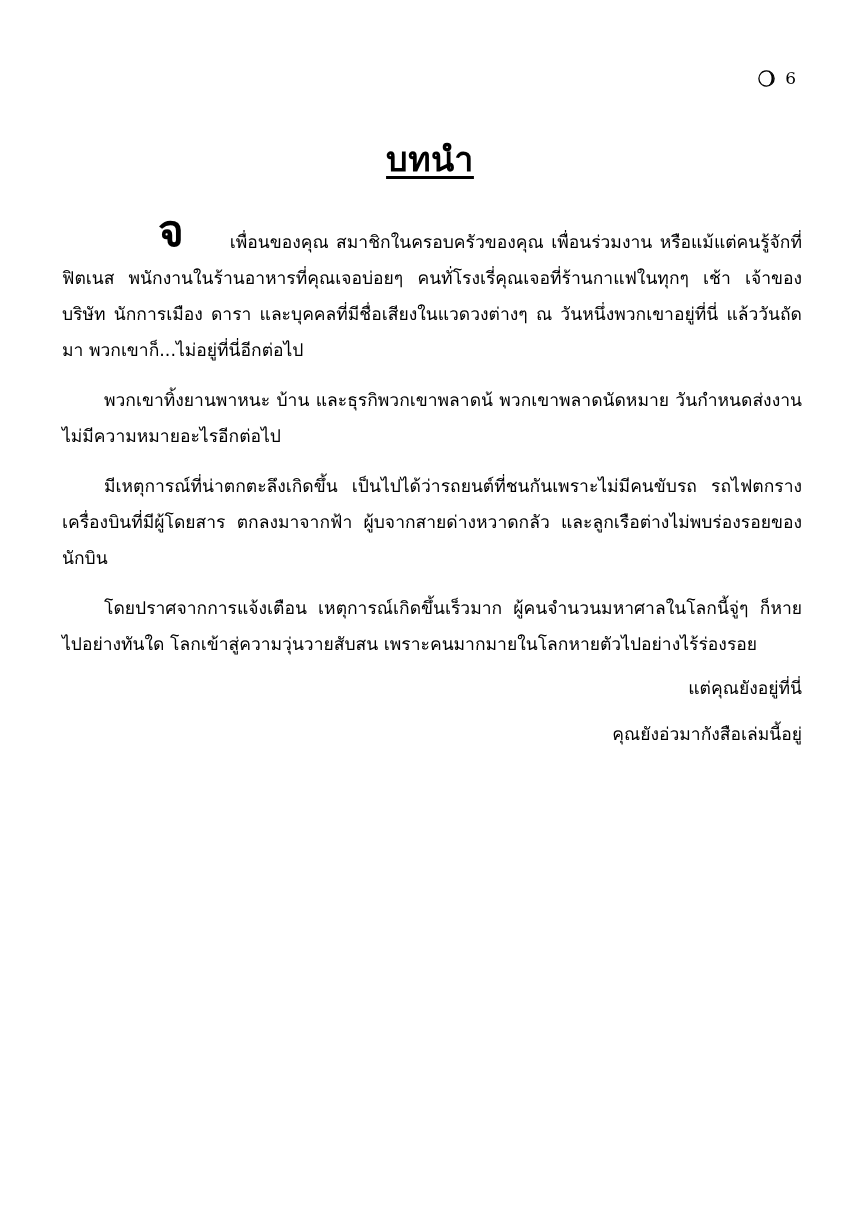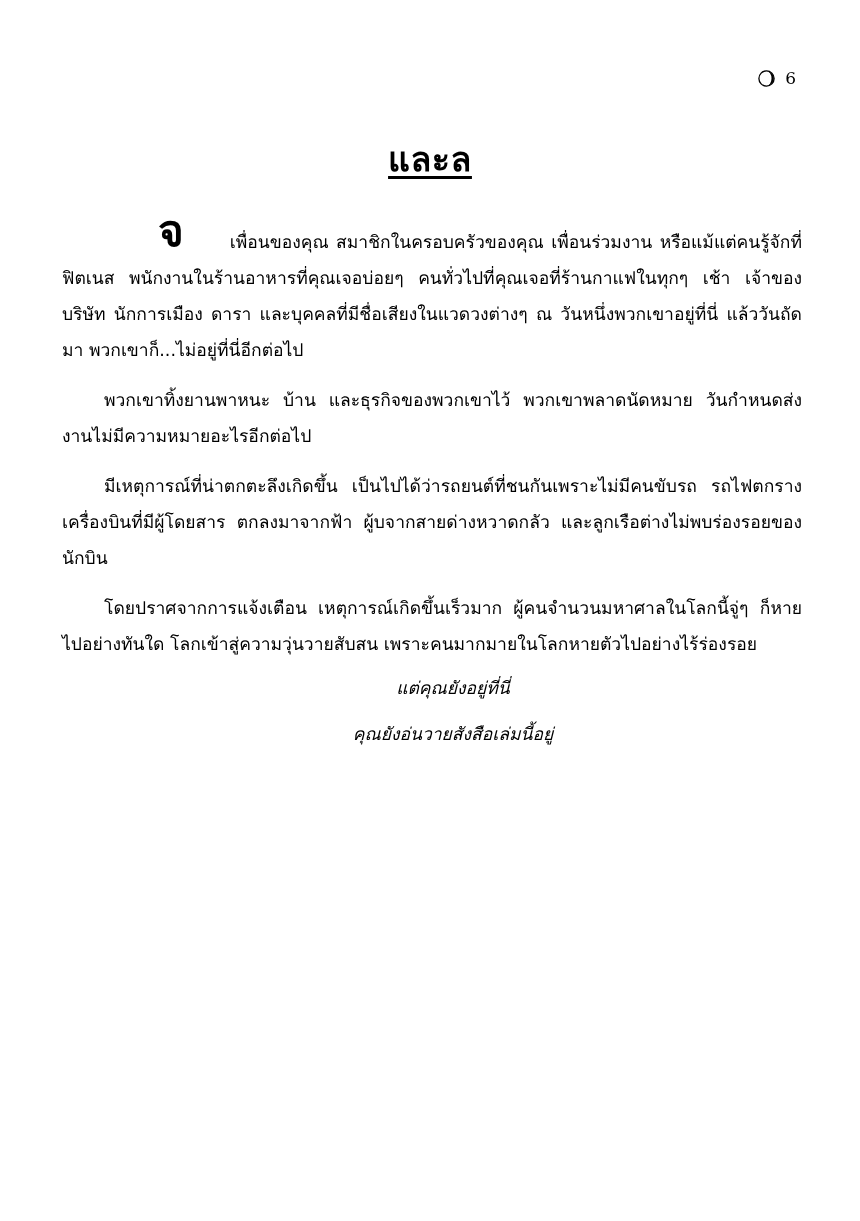--- a/index.html
+++ b/index.html
@@ -89,51 +89,50 @@
     float: left;
     font-family: "DejaVu Serif", serif;
     font-weight: bold;
     font-size: 44px;
     line-height: 38px;
     margin: 2px 4px 0 96px;
   }
   .short-para {
     margin: 0 0 10px 0;
     text-indent: 42px;
-    text-align: center;
-    font-style: italic;
+    text-align: right;
   }
 </style>
 </head>
 <body>
 
 <div class="page">
 
   <div class="page-header">
     <span class="header-icon">
       <svg width="17" height="17" viewBox="0 0 17 17" xmlns="http://www.w3.org/2000/svg">
         <circle cx="8.5" cy="8.5" r="7.6" fill="none" stroke="#000" stroke-width="1.3"></circle>
         <path d="M8.5 1.2 A7.3 7.3 0 0 1 8.5 15.8 A5 7.3 0 0 0 8.5 1.2 Z" fill="#000"></path>
       </svg>
     </span>
     <span class="page-number">6</span>
   </div>
 
   <div class="chapter-title">
-    <span class="u">และล</span>
+    <span class="u">บทนำ</span>
   </div>
 
   <div class="content">
 
     <p class="first-para">
       <span class="dropcap">จ</span>
     </p>
 
-    <p class="para">เพื่อนของคุณ สมาชิกในครอบครัวของคุณ เพื่อนร่วมงาน หรือแม้แต่คนรู้จักที่ฟิตเนส พนักงานในร้านอาหารที่คุณเจอบ่อยๆ คนทั่วไปที่คุณเจอที่ร้านกาแฟในทุกๆ เช้า เจ้าของบริษัท นักการเมือง ดารา และบุคคลที่มีชื่อเสียงในแวดวงต่างๆ ณ วันหนึ่งพวกเขาอยู่ที่นี่ แล้ววันถัดมา พวกเขาก็...ไม่อยู่ที่นี่อีกต่อไป</p>
-    <p class="para">พวกเขาทิ้งยานพาหนะ บ้าน และธุรกิจของพวกเขาไว้ พวกเขาพลาดนัดหมาย วันกำหนดส่งงานไม่มีความหมายอะไรอีกต่อไป</p>
+    <p class="para">เพื่อนของคุณ สมาชิกในครอบครัวของคุณ เพื่อนร่วมงาน หรือแม้แต่คนรู้จักที่ฟิตเนส พนักงานในร้านอาหารที่คุณเจอบ่อยๆ คนทั่โรงเรี่คุณเจอที่ร้านกาแฟในทุกๆ เช้า เจ้าของบริษัท นักการเมือง ดารา และบุคคลที่มีชื่อเสียงในแวดวงต่างๆ ณ วันหนึ่งพวกเขาอยู่ที่นี่ แล้ววันถัดมา พวกเขาก็...ไม่อยู่ที่นี่อีกต่อไป</p>
+    <p class="para">พวกเขาทิ้งยานพาหนะ บ้าน และธุรกิพวกเขาพลาดน้ พวกเขาพลาดนัดหมาย วันกำหนดส่งงานไม่มีความหมายอะไรอีกต่อไป</p>
     <p class="para">มีเหตุการณ์ที่น่าตกตะลึงเกิดขึ้น เป็นไปได้ว่ารถยนต์ที่ชนกันเพราะไม่มีคนขับรถ รถไฟตกราง เครื่องบินที่มีผู้โดยสาร ตกลงมาจากฟ้า ผู้บจากสายด่างหวาดกลัว และลูกเรือต่างไม่พบร่องรอยของนักบิน</p>
     <p class="para tight">โดยปราศจากการแจ้งเตือน เหตุการณ์เกิดขึ้นเร็วมาก ผู้คนจำนวนมหาศาลในโลกนี้จู่ๆ ก็หายไปอย่างทันใด โลกเข้าสู่ความวุ่นวายสับสน เพราะคนมากมายในโลกหายตัวไปอย่างไร้ร่องรอย</p>
 
     <p class="short-para">แต่คุณยังอยู่ที่นี่</p>
-    <p class="short-para">คุณยังอ่นวายสังสือเล่มนี้อยู่</p>
+    <p class="short-para">คุณยังอ่วมากังสือเล่มนี้อยู่</p>
 
   </div>
 </div>
 
 </body></html>

